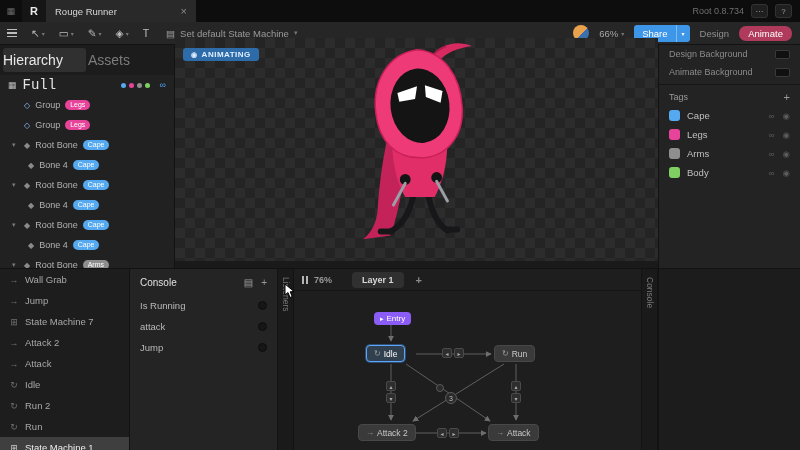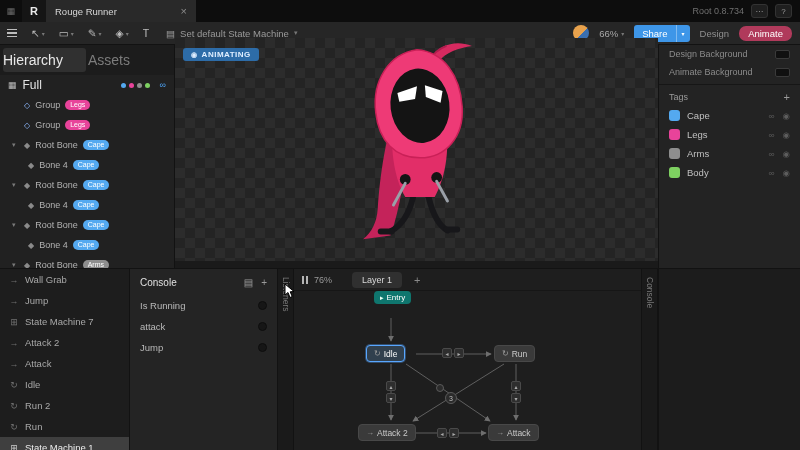--- a/index.html
+++ b/index.html
@@ -46,21 +46,21 @@
   .mode-animate { color:#fff; font-size:9.5px; padding:2px 9px; border-radius:7px; }
 
   
   .left-panel { position:absolute; left:0; top:45px; width:175px; height:223px; background:#212121;
                 border-right:1px solid #121212; overflow:hidden; }
   .htabs { display:flex; gap:2px; padding:3px 3px; background:#1c1c1c; }
   .htab { flex:1; padding:4px 0; font-size:14px; color:#7c7c7c; border-radius:3px; }
   .htab.active { background:#303030; color:#e8e8e8; }
   .artboard-row { height:20px; display:flex; align-items:center; gap:6px; padding:0 8px; }
   .artboard-row .ab-icon { color:#bdbdbd; font-size:9px; }
-  .artboard-row .ab-label { font-size:12px; color:#e4e4e4; flex:1; }
+  .artboard-row .ab-label { font-size:14px; color:#e4e4e4; flex:1;font-family:Liberation Mono, monospace; }
   .dotset { display:flex; gap:3px; align-items:center; }
   .dot { width:5px; height:5px; border-radius:50%; }
   .link-blue { color:#4da3f5; font-size:9px; margin-left:4px; }
   .trow { height:20px; display:flex; align-items:center; gap:5px; padding:0 6px; font-size:9px; color:#b2b2b2; }
   .trow.d1 { padding-left:12px; }
   .trow.d2 { padding-left:28px; }
   .caret { font-size:7px; color:#7a7a7a; width:7px; }
   .ticon { font-size:8px; }
   .ticon.group { color:#8ab4f8; }
   .ticon.bone { color:#8a8a8a; }
@@ -111,21 +111,21 @@
   
   .vstrip { position:absolute; top:268px; width:17px; height:182px; background:#1a1a1a;
             border-top:1px solid #121212; border-left:1px solid #121212; border-right:1px solid #121212; }
   .vstrip span { writing-mode:vertical-rl; font-size:8.5px; color:#787878; display:block; margin:8px auto 0; }
   .strip-listeners { left:277px; }
   .strip-console { left:641px; }
 
   
   .graph-panel { position:absolute; left:294px; top:268px; width:347px; height:182px; background:#1e1e1e;
                  border-top:1px solid #121212; overflow:hidden; }
-  .graph-header { height:22px; display:flex; align-items:center; padding:0 8px; gap:6px; border-bottom:1px solid #161616; }
+  .graph-header { height:22px; display:flex; align-items:center; padding:0 8px; gap:6px; border-bottom:1px solid #161616;font-weight:bold; }
   .pause-icon { display:flex; gap:2px; }
   .pause-icon i { width:2px; height:8px; background:#b5b5b5; display:block; }
   .gprogress { font-size:9px; color:#9a9a9a; }
   .layer-tab { margin-left:14px; background:#303030; border-radius:4px; padding:3px 10px; font-size:9px; color:#d8d8d8; }
   .gh-plus { color:#8a8a8a; font-size:11px; margin-left:6px; }
   .graph-body { position:relative; width:347px; height:160px; }
   .gb-svg { position:absolute; left:0; top:0; }
   .gline { stroke:#5f5f5f; stroke-width:1; fill:none; }
   .gnode { position:absolute; display:flex; align-items:center; gap:3px; background:#3a3a3a;
            border:1px solid #484848; border-radius:4px; padding:0 7px; height:17px;
@@ -453,21 +453,21 @@
         </defs>
         <path class="gline" d="M97 27 V50" marker-end="url(#arr)"></path>
         <path class="gline" d="M122 63 H197" marker-end="url(#arr)"></path>
         <path class="gline" d="M97 73 V129" marker-end="url(#arr)"></path>
         <path class="gline" d="M222 73 V129" marker-end="url(#arr)"></path>
         <path class="gline" d="M112 73 L196 130" marker-end="url(#arr)"></path>
         <path class="gline" d="M210 73 L119 130" marker-end="url(#arr)"></path>
         <path class="gline" d="M121 142 H192" marker-end="url(#arr)"></path>
       </svg>
 
-      <div class="gnode entry" style="left: 80px; top: 0; background: #0f766e;">
+      <div class="gnode entry" style="left: 80px; top: 21px; background: #8b5cf6;">
         <span class="gn-icon">▸</span>
         <span>Entry</span>
       </div>
       <div class="gnode selected" style="left:72px;top:54px">
         <span class="gn-icon">↻</span>
         <span>Idle</span>
       </div>
       <div class="gnode" style="left:200px;top:54px">
         <span class="gn-icon">↻</span>
         <span>Run</span>

